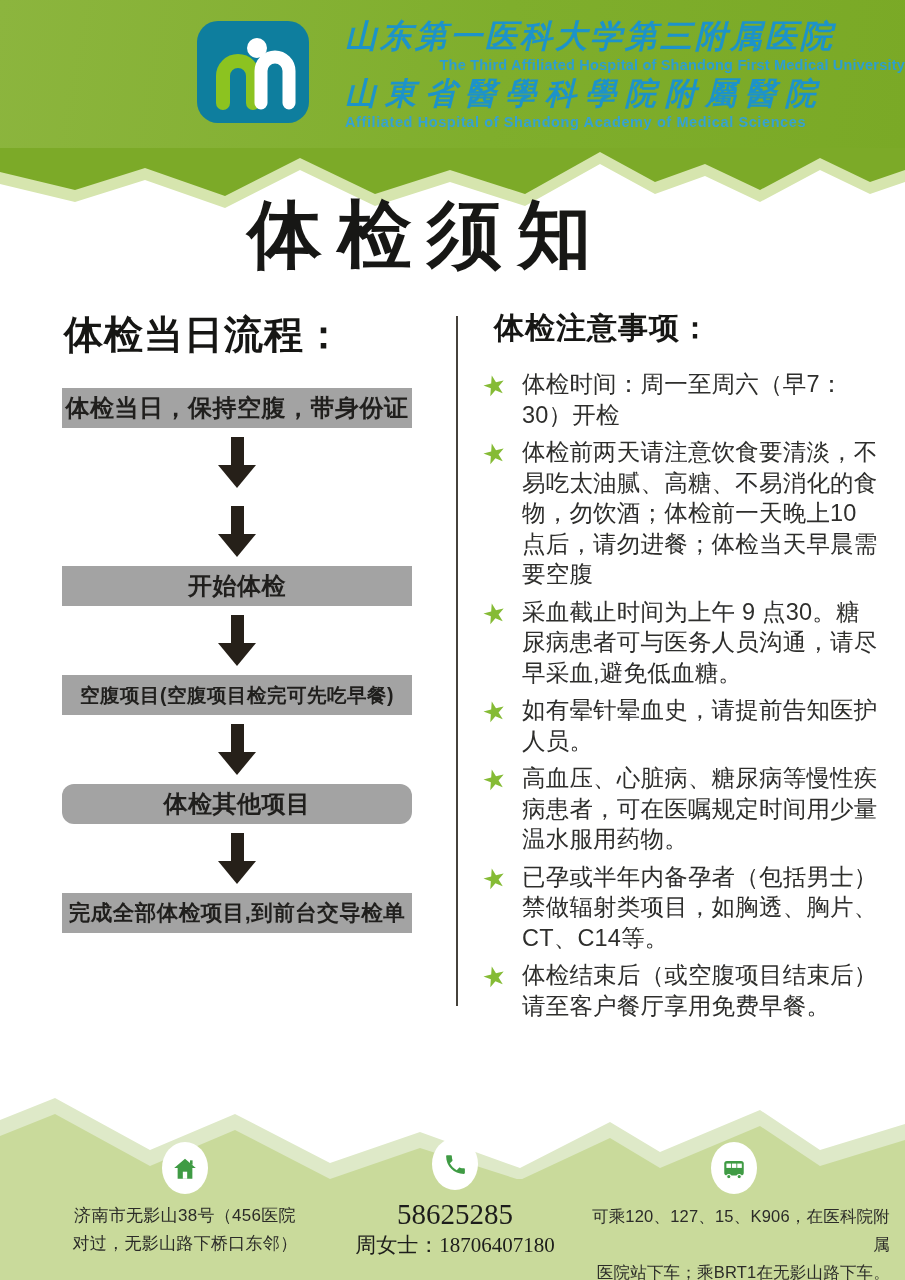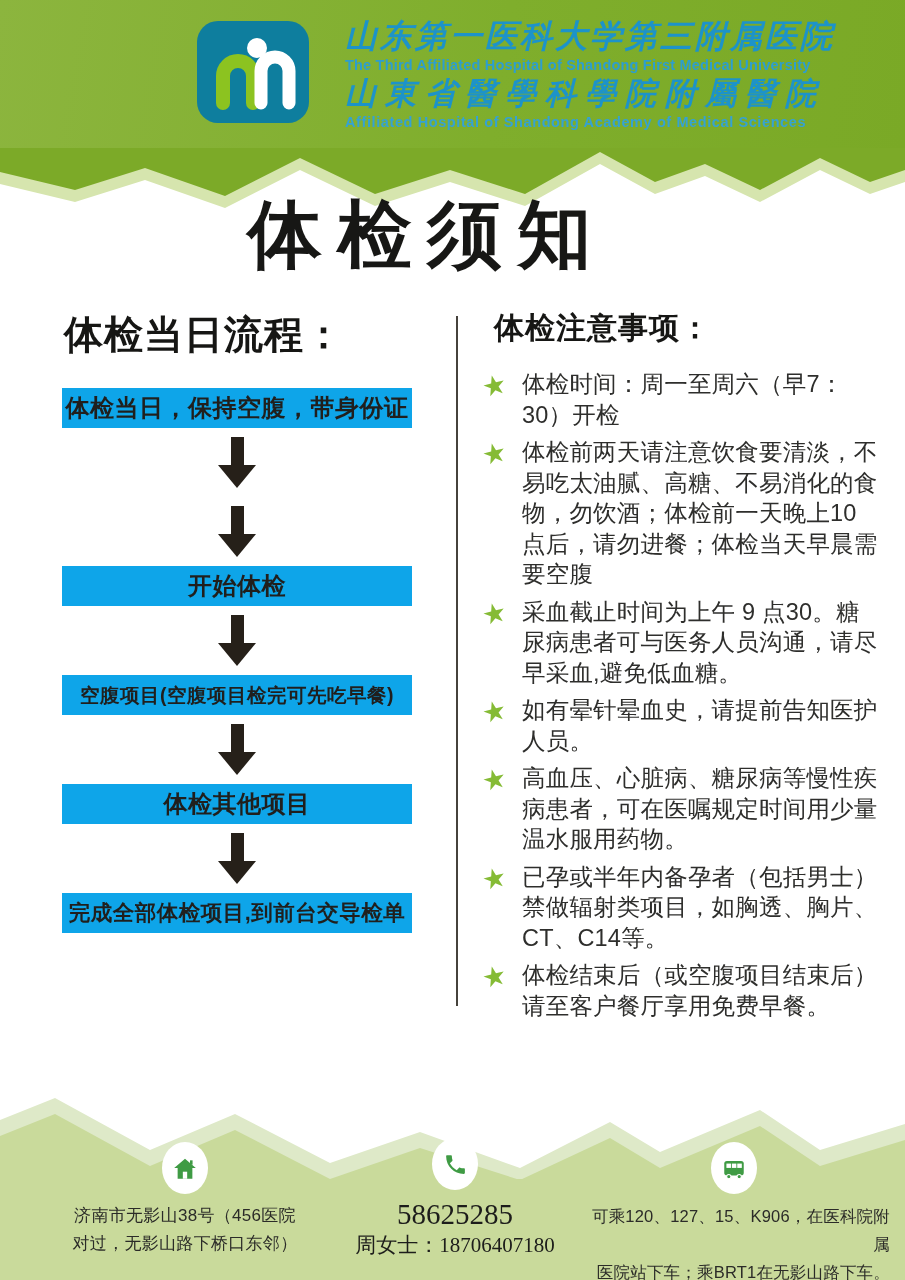--- a/index.html
+++ b/index.html
@@ -5,39 +5,39 @@
   html,body{margin:0;padding:0;background:#ffffff;}
   .page{position:relative;width:905px;height:1280px;background:#ffffff;overflow:hidden;
         font-family:"Liberation Sans","DejaVu Sans",sans-serif;}
 
   
   .header{position:absolute;left:0;top:0;width:905px;height:150px;
           background:linear-gradient(100deg,#8cb53e 0%,#7fae2c 55%,#7aa926 100%);}
   .logo-box{position:absolute;left:197px;top:21px;}
   .hname{position:absolute;left:345px;top:18px;width:560px;}
   .hname .cn1{font-size:32px;font-weight:700;color:#1d93c9;letter-spacing:3px;line-height:36px;font-style:italic;}
-  .hname .en1{font-size:14.5px;font-weight:700;color:#2d9ecf;line-height:22px;letter-spacing:0.2px;}
+  .hname .en1{font-size:14.5px;font-weight:700;color:#2d9ecf;line-height:22px;letter-spacing:0.2px;text-align:right;}
   .hname .cn2{font-size:31px;font-weight:700;color:#1d93c9;letter-spacing:9px;line-height:36px;font-style:italic;}
   .hname .en2{font-size:14.5px;font-weight:700;color:#35a2d2;line-height:20px;letter-spacing:0.6px;}
   .header-zig{position:absolute;left:0;top:148px;width:905px;height:60px;display:block;}
 
   
   .poster-title{position:absolute;left:0;top:186px;width:839px;text-align:center;
                 font-size:74px;font-weight:800;color:#171715;letter-spacing:16px;text-indent:16px;}
 
   
   .flow-col{position:absolute;left:62px;top:308px;width:350px;}
   .flow-heading{font-size:39px;font-weight:800;color:#161614;margin:0 0 26px 2px;letter-spacing:1px;}
-  .fbox{width:100%;background:#0ea5e9;text-align:center;font-weight:700;color:#201f1d;
+  .fbox{width:100%;background:#a3a3a3;text-align:center;font-weight:700;color:#201f1d;
         height:40px;line-height:40px;letter-spacing:0.5px;}
   .fbox.s0{font-size:24px;}
   .fbox.s1{font-size:24px;}
   .fbox.s2{font-size:24px;}
   .fbox.s3{font-size:19.5px;}
-  .fbox.s4{font-size:24px;}
+  .fbox.s4{font-size:24px;border-radius:12px;}
   .fbox.s5{font-size:21.5px;}
   .arrow{height:69px;display:flex;flex-direction:column;align-items:center;justify-content:center;}
   .arrow .stem{width:13px;height:28px;background:#262019;}
   .arrow .head{width:0;height:0;border-left:19px solid transparent;border-right:19px solid transparent;
                border-top:23px solid #262019;}
 
   
   .divider{position:absolute;left:456px;top:316px;width:2px;height:690px;background:#46423c;}
 
   

